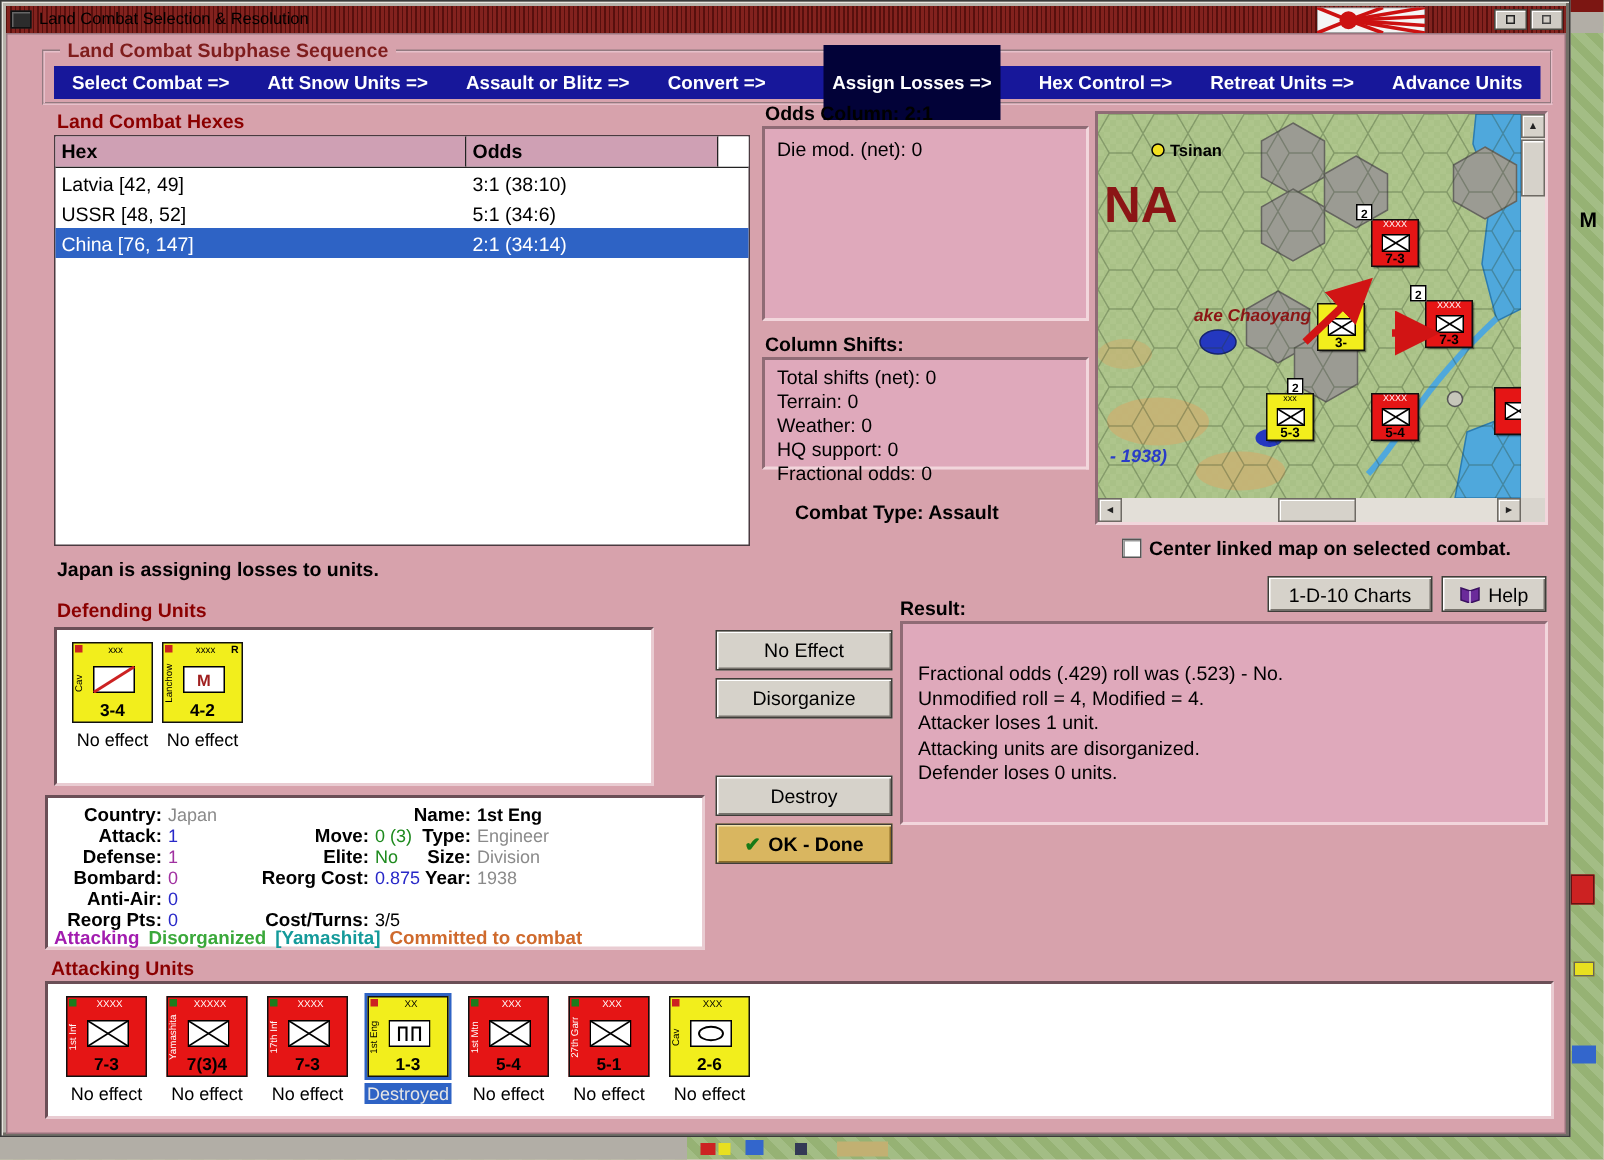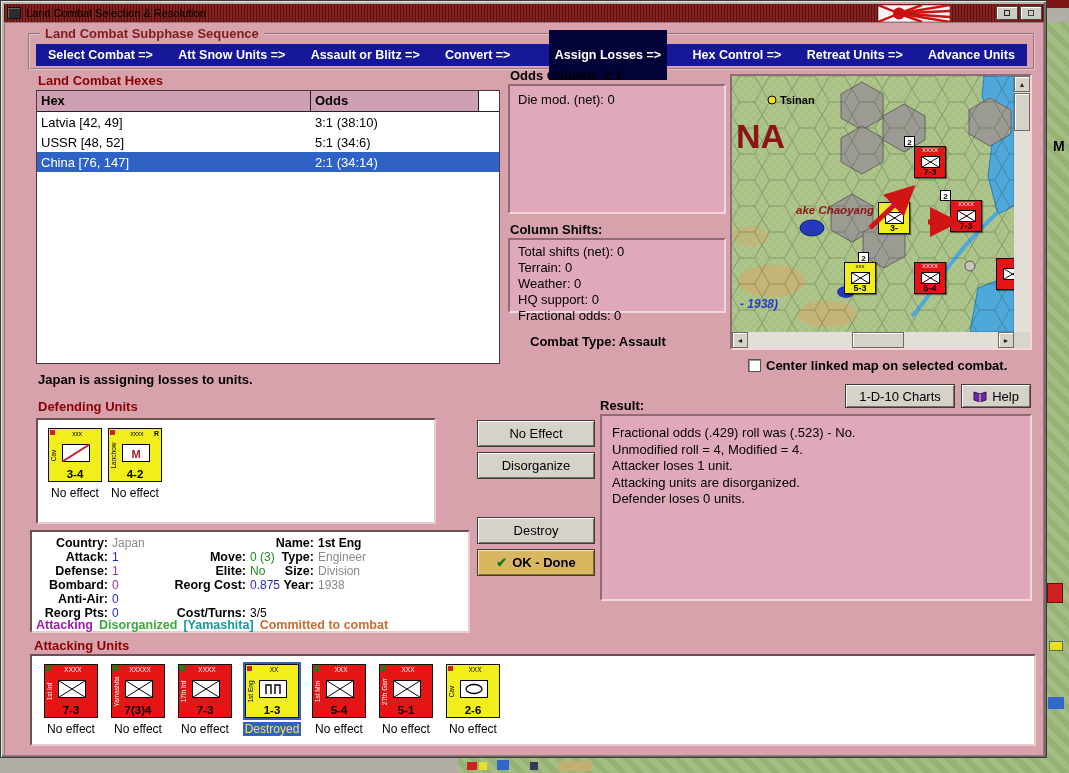--- a/index.html
+++ b/index.html
@@ -78,21 +78,21 @@
   .uname{position:absolute;left:-19px;top:23px;width:46px;font-size:6.5px;text-align:center;transform:rotate(-90deg);color:#000;white-space:nowrap;}
   .counter.red .uname{color:#fff;}
   .usize{position:absolute;top:1px;left:6px;right:2px;text-align:center;font-size:6.5px;color:#000;}
   .counter.red .usize{color:#fff;}
   .usym{position:absolute;top:15px;left:13px;}
   .ustr{position:absolute;bottom:1px;left:0;right:0;text-align:center;font-size:11.5px;font-weight:bold;color:#000;}
   .dot{position:absolute;width:5px;height:5px;top:1px;left:1px;}
   .dot.g{background:#1c7c1c;} .dot.r{background:#cc2222;}
   .rmark{position:absolute;top:1px;right:2px;font-size:7px;font-weight:bold;color:#000;}
   .ustatus{margin-top:2px;font-size:12px;color:#000;display:inline-block;padding:0 2px;}
-  .ustatus.destroyed{background:#2e63c5;color:#fde047;}
+  .ustatus.destroyed{background:#2e63c5;color:#e5e5e5;}
   
   .dl{position:absolute;font-size:12.5px;font-weight:bold;color:#000;text-align:right;}
   .dv{position:absolute;font-size:12px;color:#000;white-space:nowrap;}
   .v-gray{color:#8a8a8a;} .v-blue{color:#2828c8;} .v-pur{color:#a030a0;} .v-grn{color:#1e8a1e;} .v-bold{font-weight:bold;}
   .flags{position:absolute;left:4px;top:86px;display:flex;gap:6px;font-size:12.5px;font-weight:bold;white-space:nowrap;}
   .f1{color:#a21caf;} .f2{color:#3aa83a;} .f3{color:#149a9a;} .f4{color:#cf6a2d;}
   
   .blob{position:absolute;}
 </style>
 </head>
@@ -373,21 +373,21 @@
     </div>
     <div class="btn" style="left:477px;top:517px;width:118px;height:27px;">
       <span>Destroy</span>
     </div>
     <div class="btn btn-ok" style="left:477px;top:549px;width:118px;height:27px;">
       <span class="chk">✔</span>
       <span>OK - Done</span>
     </div>
 
     <span class="h-blk" style="left:600px;top:398px;">Result:</span>
-    <div class="pinkpanel" style="left:600px;top:414px;width:432px;height:187px;padding:9px 10px;">
+    <div class="pinkpanel" style="left:600px;top:414px;width:432px;height:136px;padding:25px 10px;">
       <div class="rline">Fractional odds (.429) roll was (.523)  - No.</div>
       <div class="rline">Unmodified roll = 4, Modified = 4.</div>
       <div class="rline">Attacker loses 1 unit.</div>
       <div class="rline">Attacking units are disorganized.</div>
       <div class="rline">Defender loses 0 units.</div>
     </div>
 
     <div class="whitepanel" style="left:30px;top:530px;width:440px;height:103px;">
       <span class="dl" style="left:2px;top:4px;width:74px;">Country:</span>
       <span class="dv v-gray" style="left:80px;top:4px;">Japan</span>

